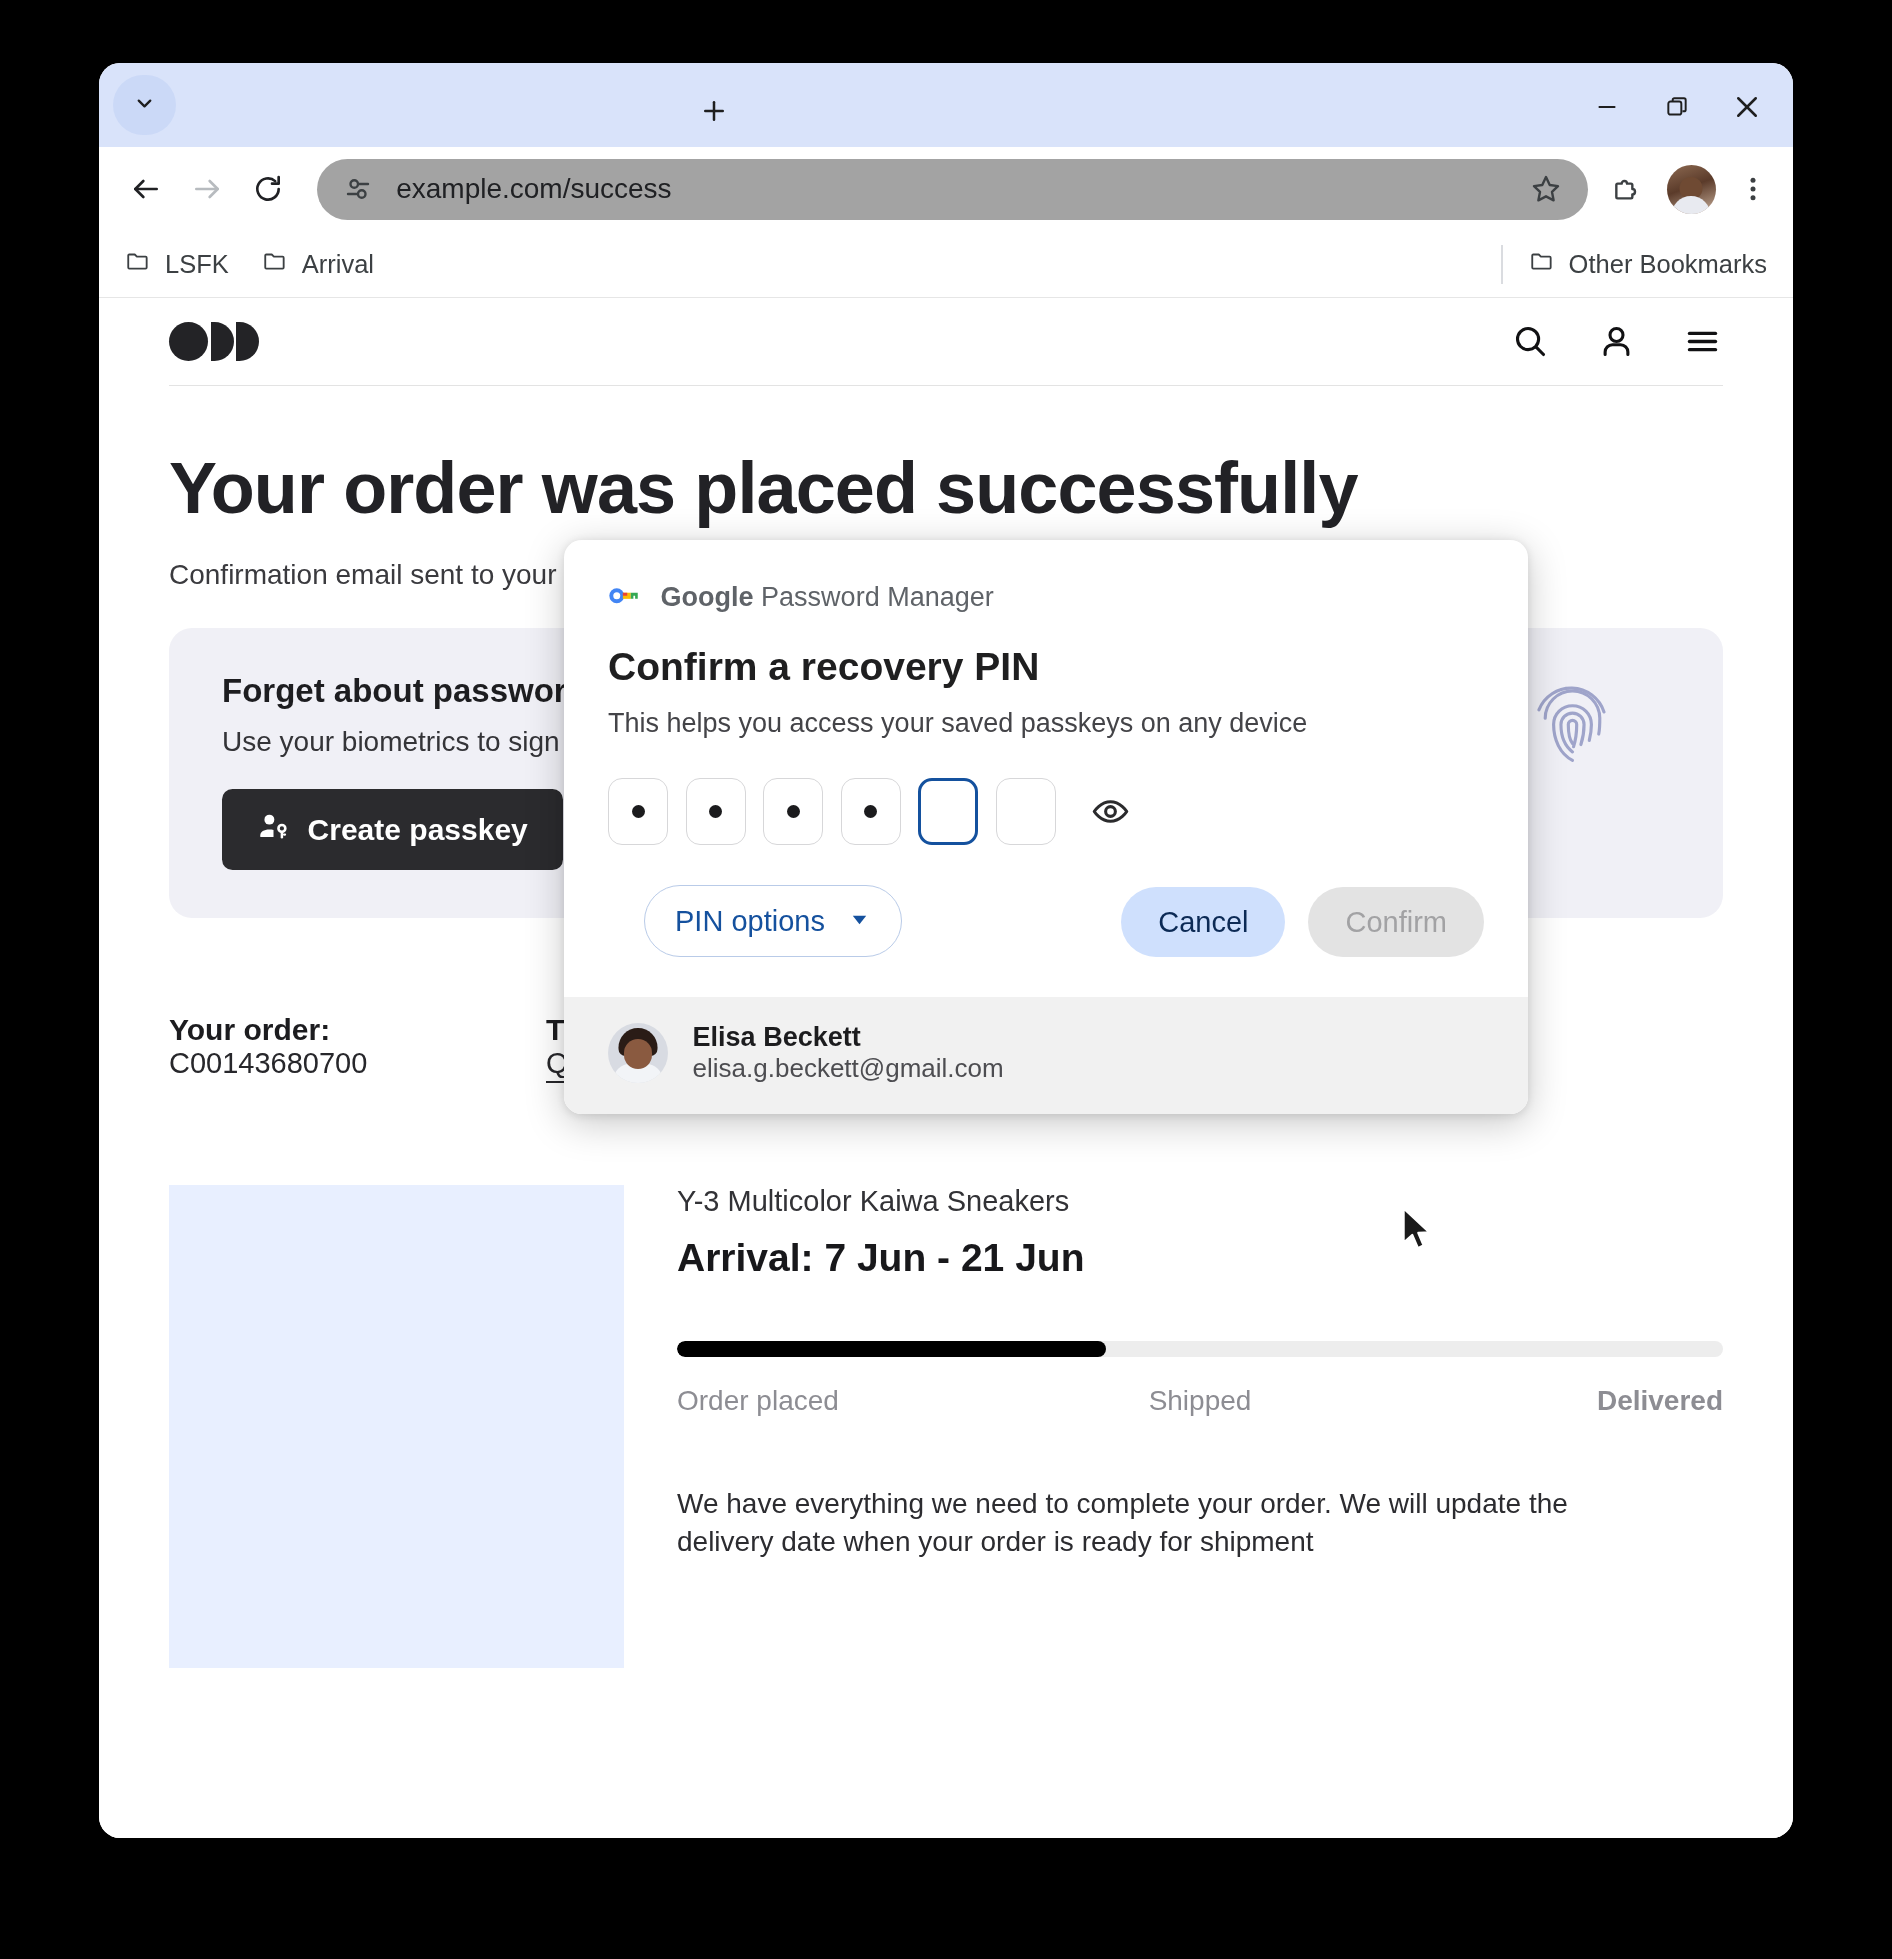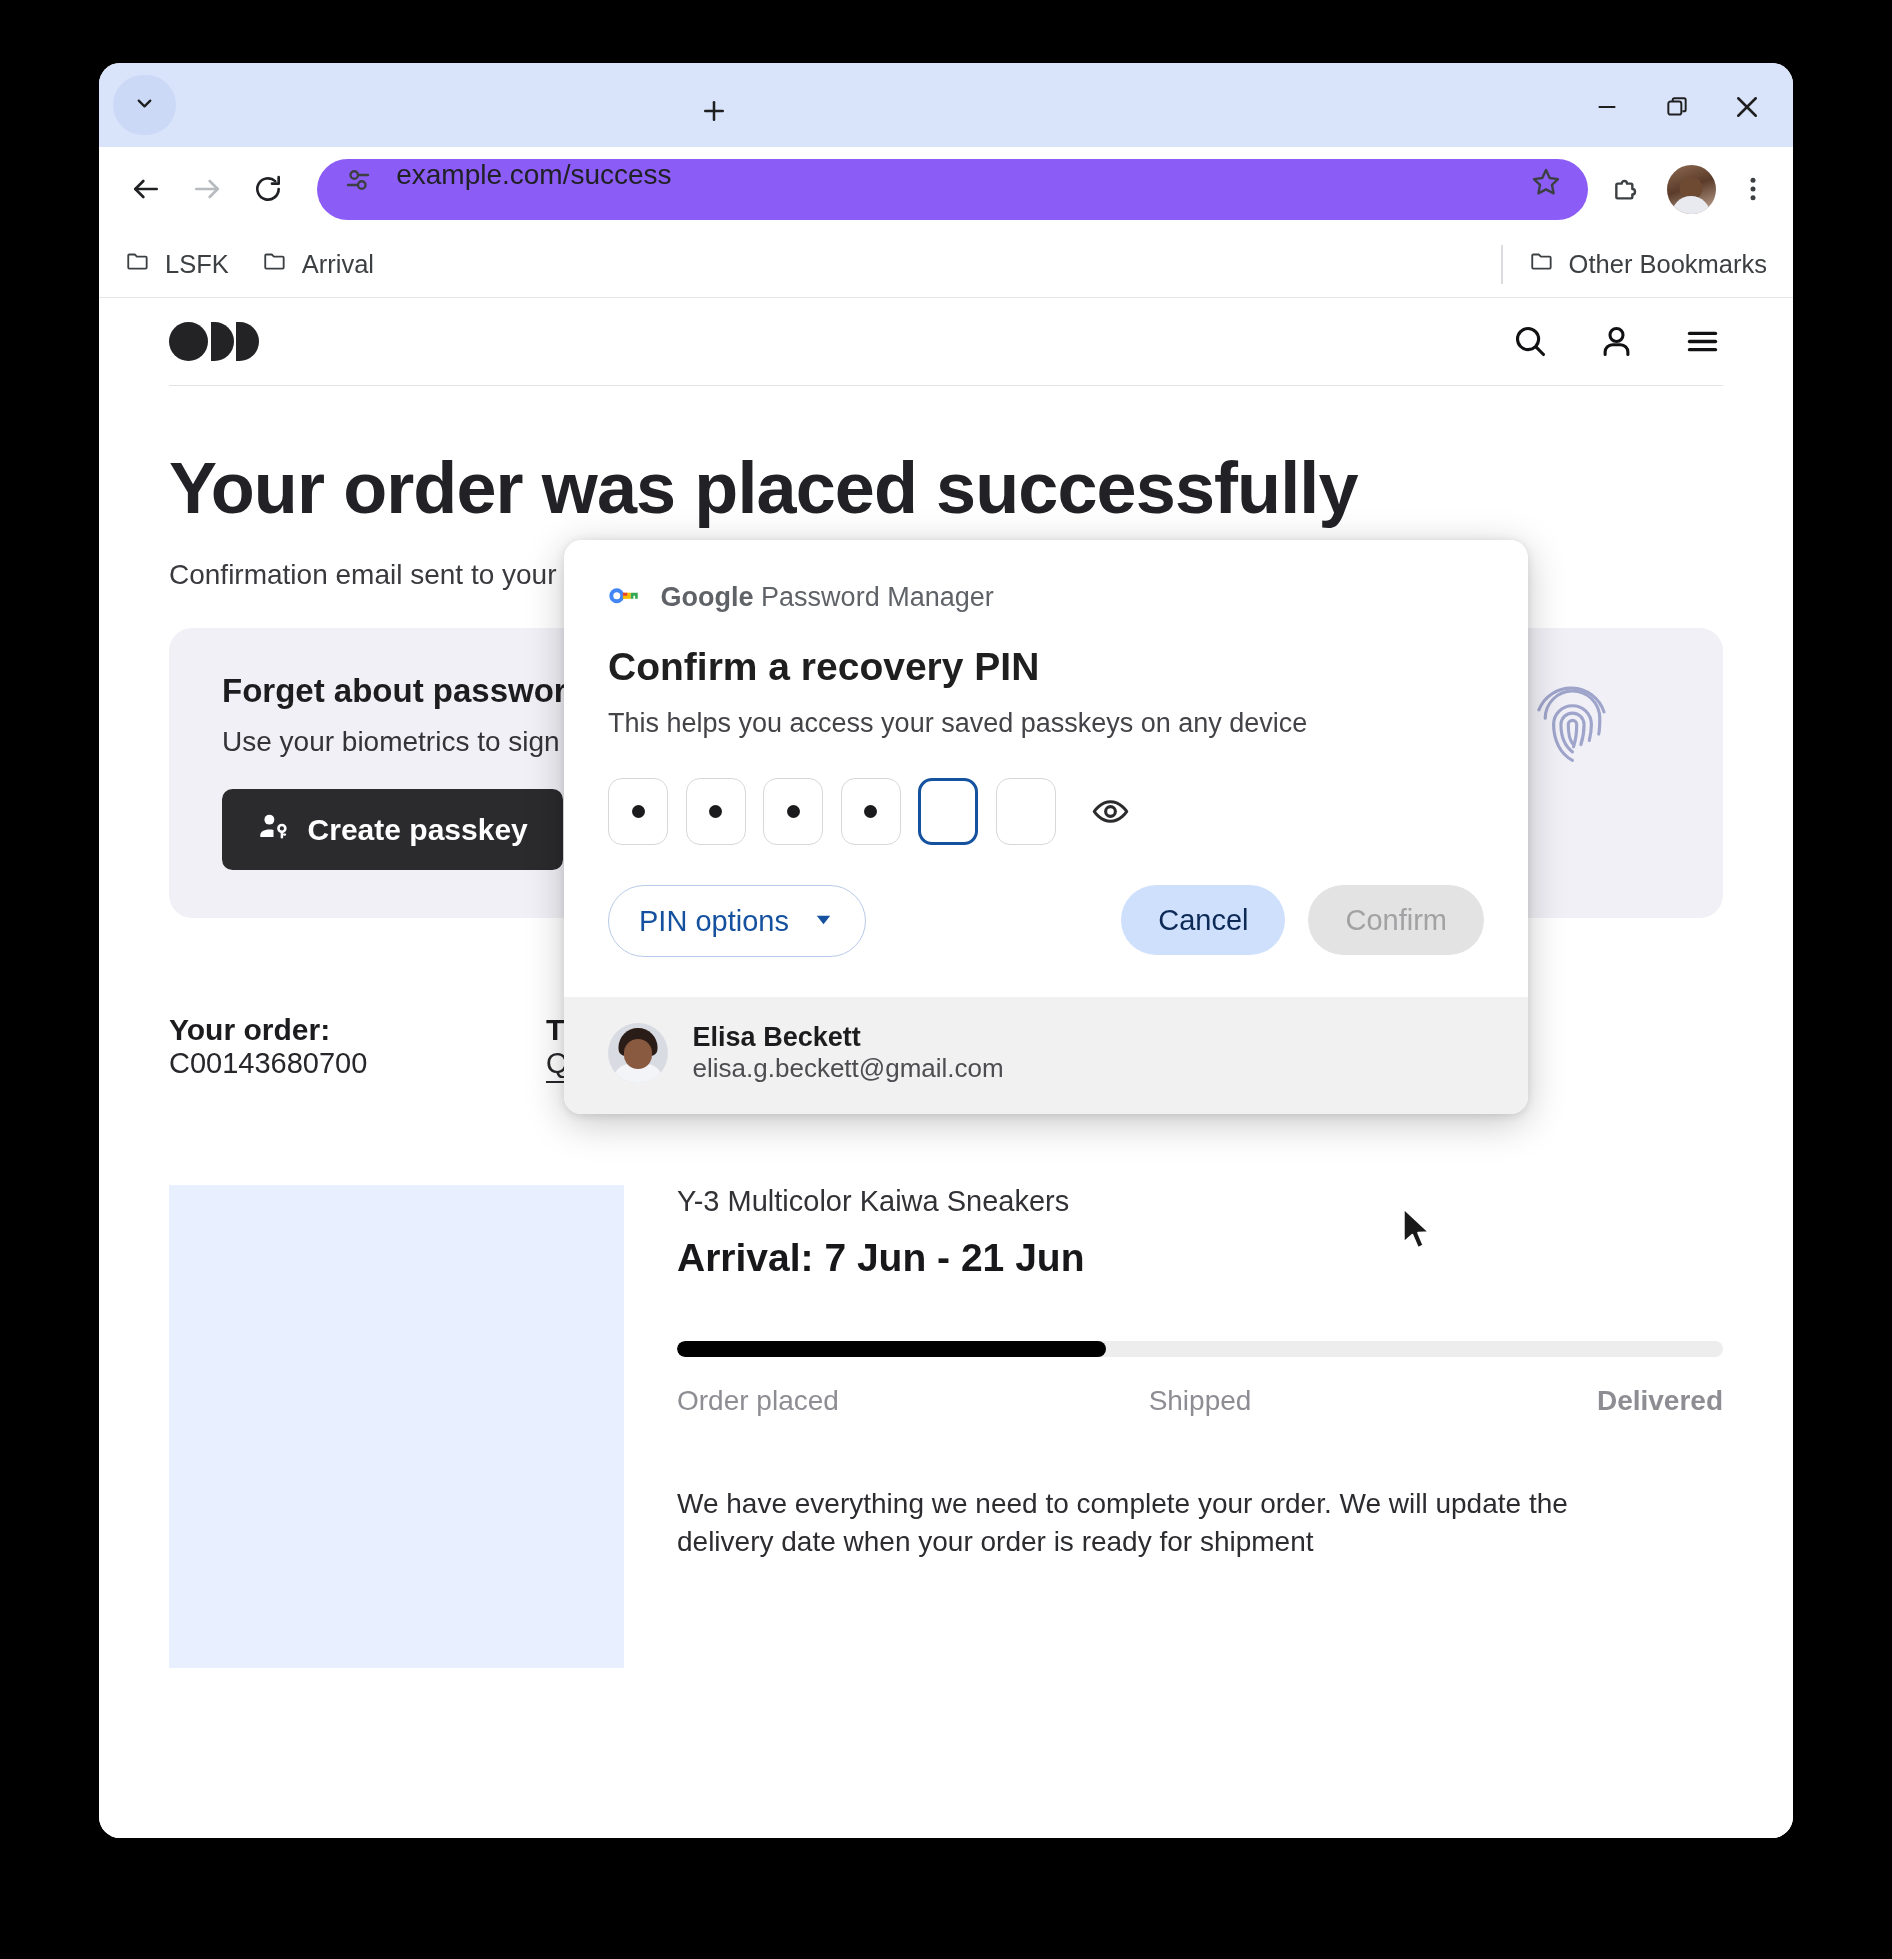--- a/index.html
+++ b/index.html
@@ -86,23 +86,23 @@
   }
   .nav-btn {
     width: 61px; height: 61px;
     display: flex; align-items: center; justify-content: center;
     flex: 0 0 auto;
   }
   #omnibox {
     flex: 1 1 auto;
     height: 61px;
     margin: 0 12.3px 0 19.3px;
-    background: #8b5cf6;
+    background: #a3a3a3;
     border-radius: 31px;
-    display: flex; 
+    display: flex; align-items: center;
     padding: 0 19.3px;
   }
   #site-settings-icon {
     width: 42px; height: 42px; flex: 0 0 auto;
     display: flex; align-items: center; justify-content: center;
   }
   #omnibox-url {
     font-size: 28px; color: #202124;
     margin-left: 17.6px; flex: 1 1 auto;
     white-space: nowrap; overflow: hidden;
@@ -308,22 +308,23 @@
   .pin-box.focused { border: 3.5px solid #14519e; }
   .pin-box .pin-dot {
     width: 13px; height: 13px; border-radius: 50%;
     background: #1b1b1d;
   }
   #pin-reveal-button {
     width: 49px; height: 49px; margin-left: 12.3px;
     display: flex; align-items: center; justify-content: center;
   }
   #gpm-actions {
-    display: flex; align-items: flex-start;
+    display: flex; align-items: flex-end;
     padding: 40px 44px 40px 44px;
+    margin-left: 36px;
   }
   #pin-options-button {
     height: 72px; padding: 0 30px;
     border: 1.8px solid #b9cbe8;
     border-radius: 36px;
     display: flex; align-items: center; gap: 23px;
     color: #15519e; font-size: 29px;
     background: #ffffff;
   }
   #gpm-actions-spacer { flex: 1 1 auto; }

